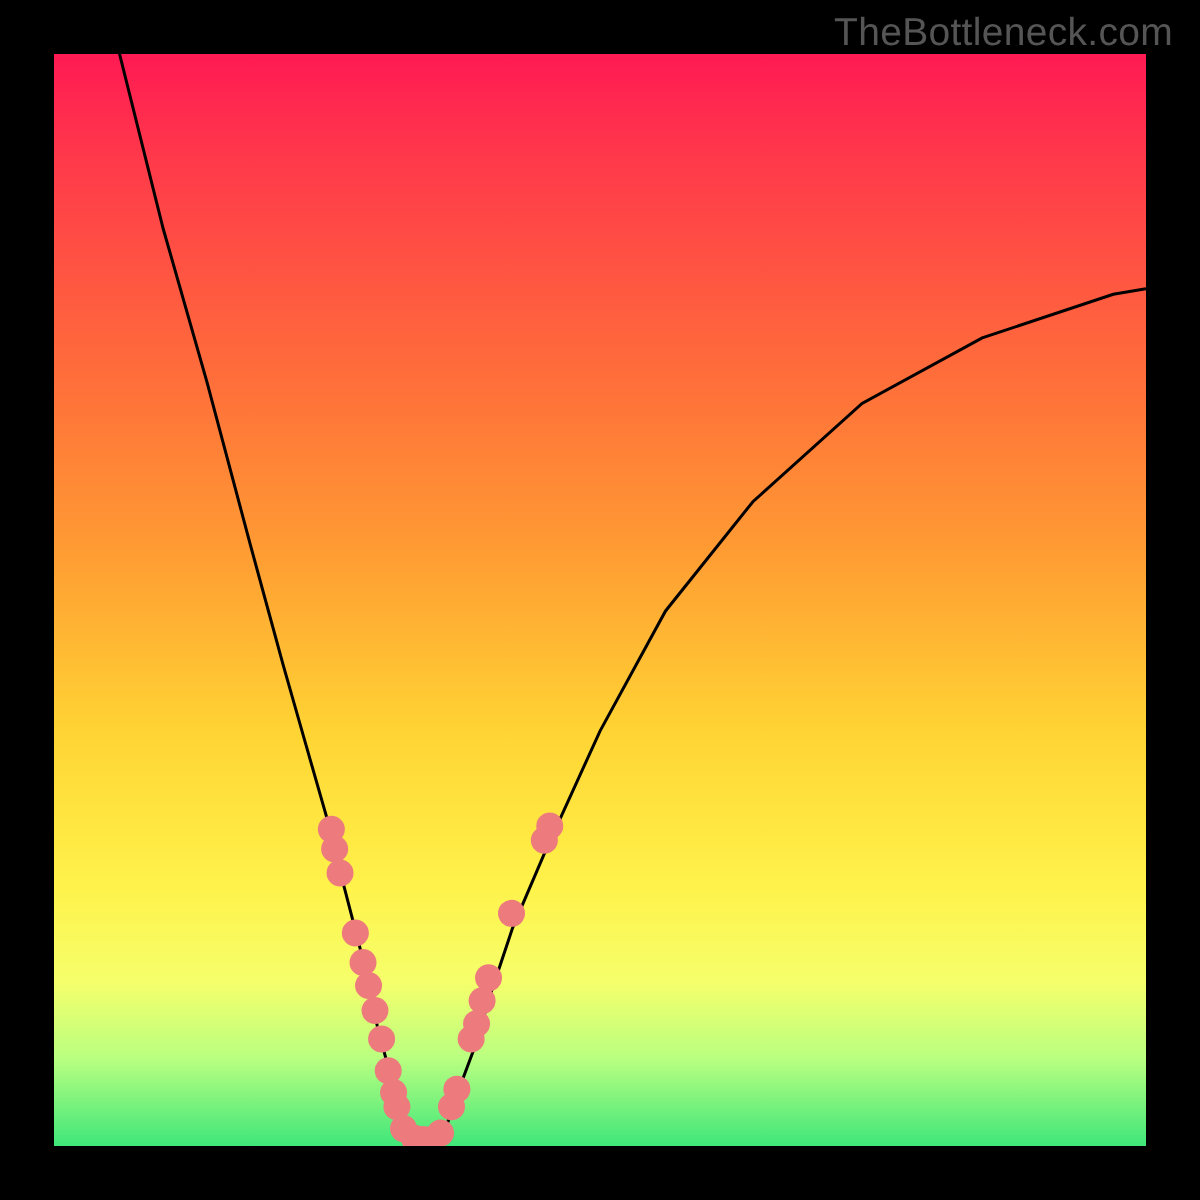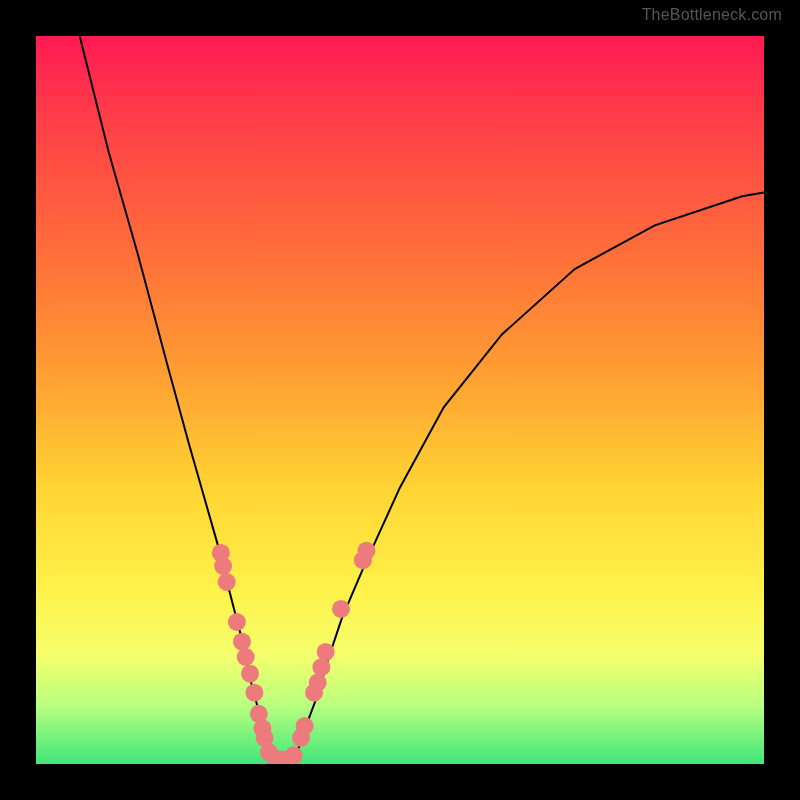--- a/index.html
+++ b/index.html
@@ -33,21 +33,21 @@
       #f5ff6b 85%,
       #b9ff80 92%,
       #3fe67a 100%
     );
   }
   .watermark {
     position: absolute;
     top: 6px;
     right: 18px;
     color: #555;
-    font-size: 16px;
+    font-size: 26px;
     font-weight: 500;
     letter-spacing: 0.2px;
     user-select: none;
   }
   .svg-overlay {
     position: absolute;
     left: 36px;
     top: 36px;
     width: 728px;
     height: 728px;

